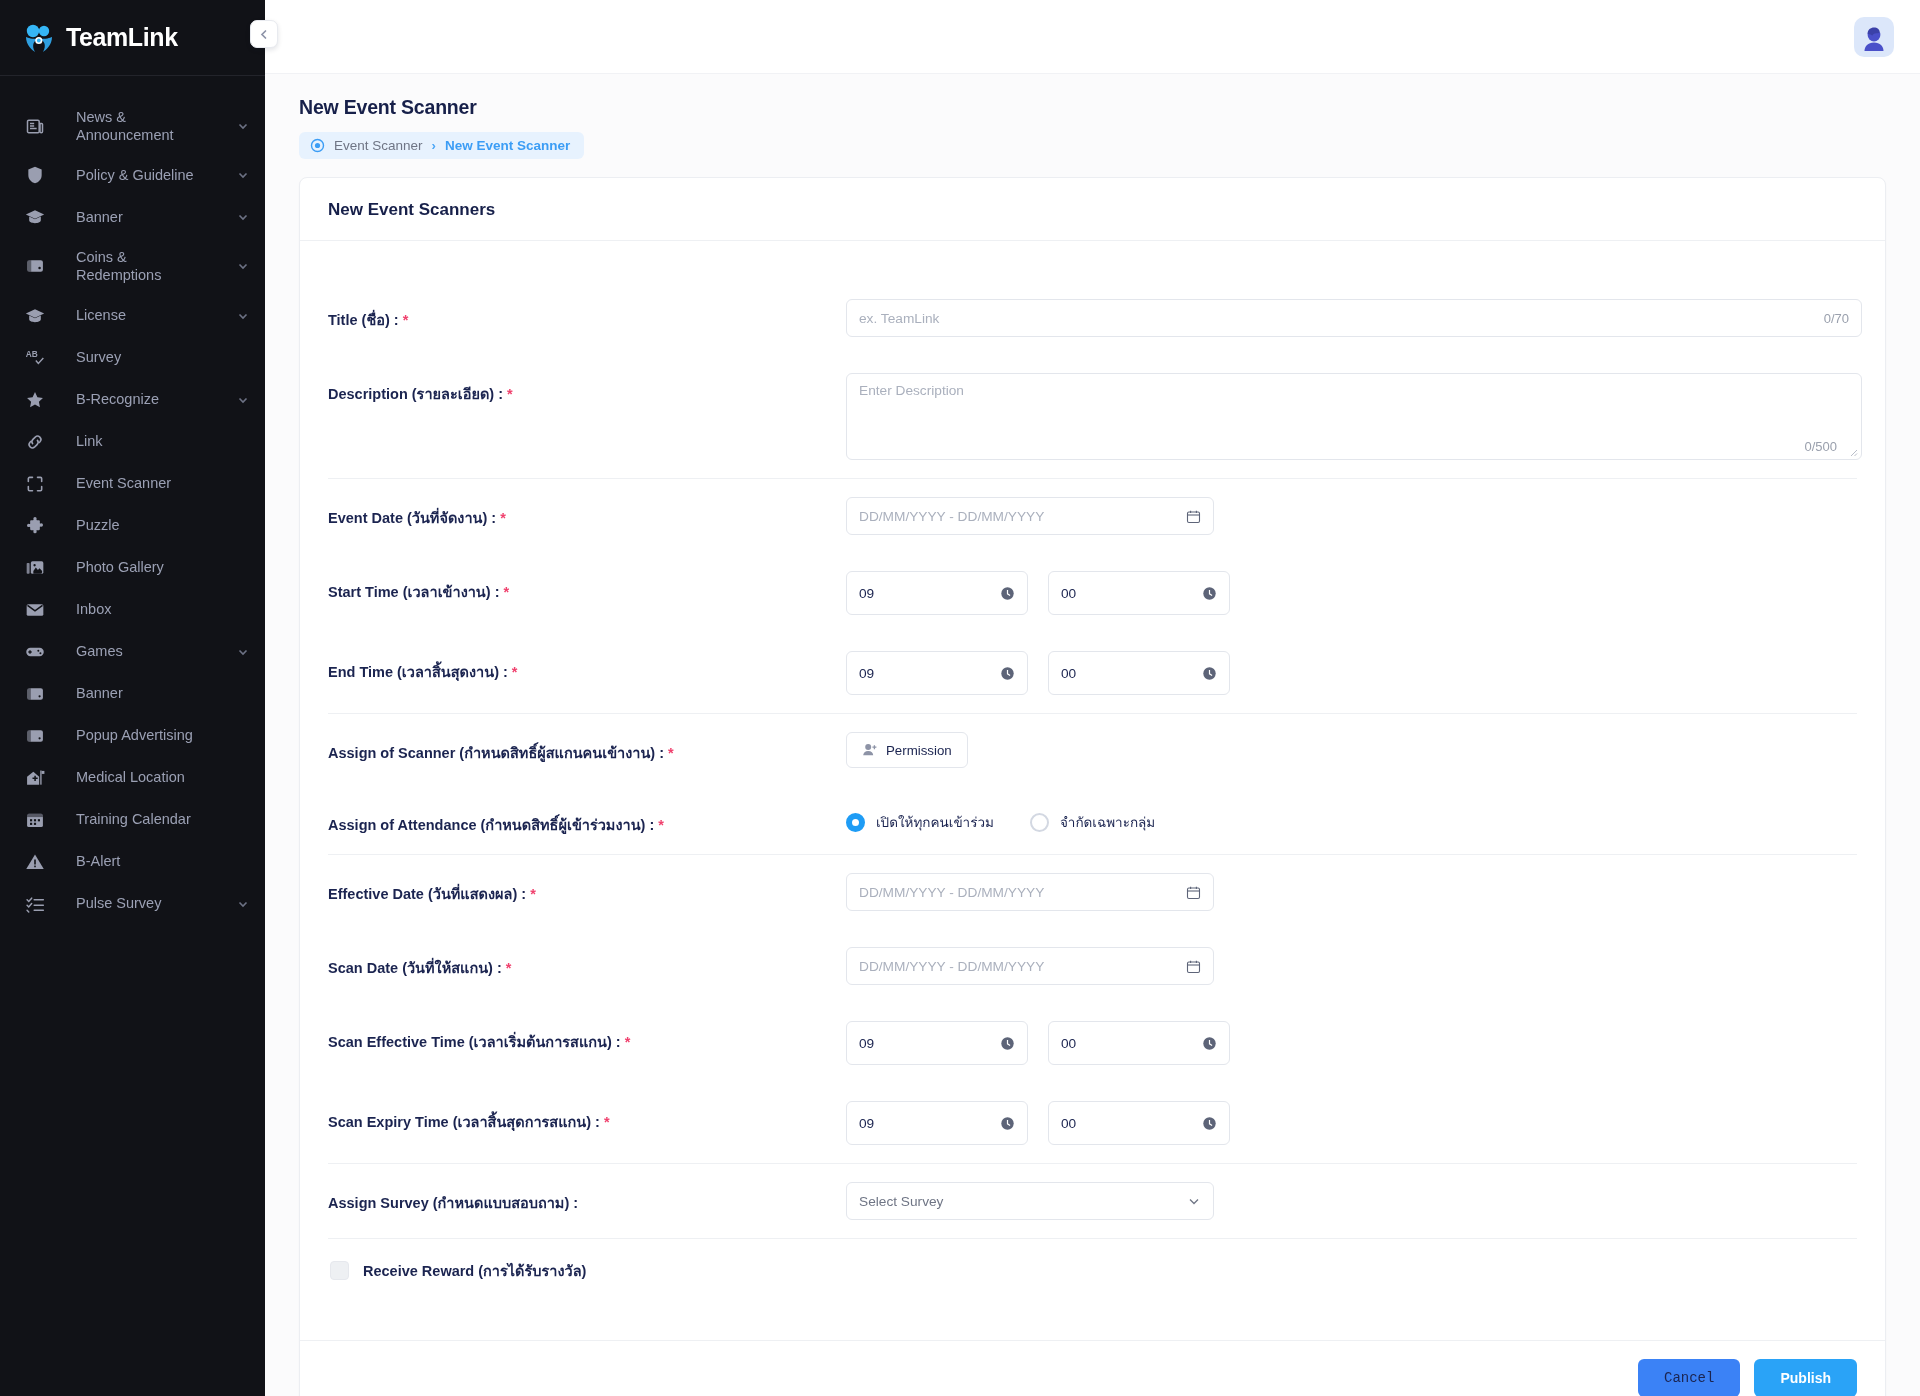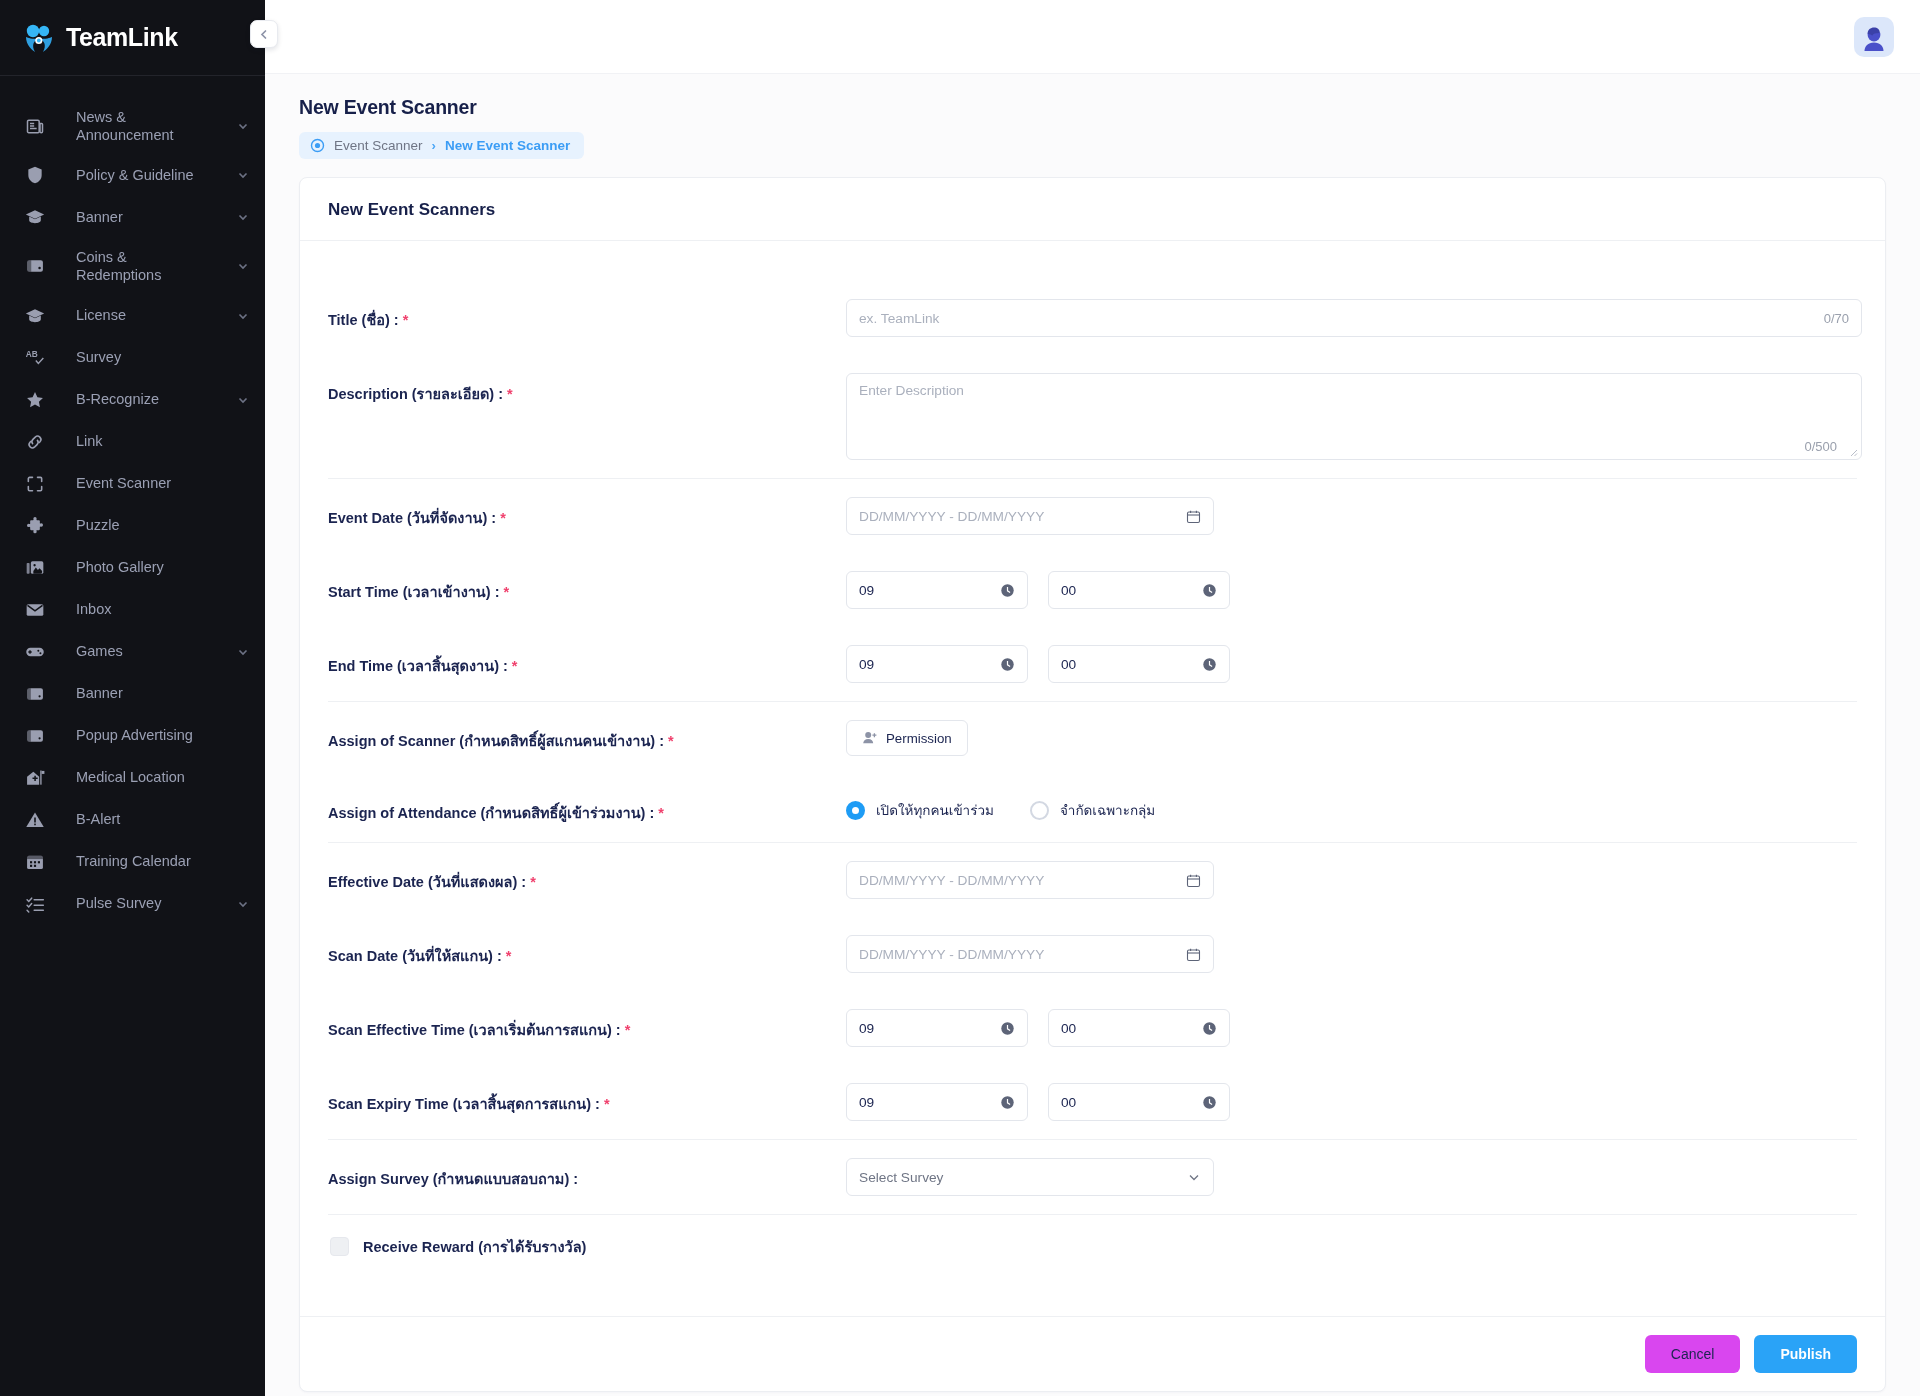--- a/index.html
+++ b/index.html
@@ -143,21 +143,21 @@
   .date-input {
     width: 368px; height: 38px; border: 1px solid #e3e6ec; border-radius: 6px;
     background: #fff; display: flex; align-items: center;
     justify-content: space-between; padding: 0 12px;
     font-size: 13.7px; color: #aab0bd; cursor: pointer;
   }
   .cal-ico { width: 15px; height: 15px; color: #5d6478; }
   .cal-ico svg { width: 15px; height: 15px; display: block; }
 
   .time-input {
-    width: 182px; height: 38px; border: 1px solid #e3e6ec; border-radius: 6px;
+    width: 182px; height: 44px; border: 1px solid #e3e6ec; border-radius: 6px;
     background: #fff; display: flex; align-items: center;
     justify-content: space-between; padding: 0 12px;
     font-size: 13.7px; color: #1b2450; cursor: pointer;
   }
   .clock-ico { width: 15px; height: 15px; color: #5d6478; }
   .clock-ico svg { width: 15px; height: 15px; display: block; }
 
   .perm-btn {
     height: 36px; border: 1px solid #e3e6ec; border-radius: 6px; background: #fff;
     display: inline-flex; align-items: center; gap: 8px; padding: 0 15px;
@@ -195,21 +195,21 @@
   .check-label { font-size: 14.5px; font-weight: bold; color: #1b2450; }
 
   .card-foot {
     border-top: 1px solid #eef0f3; padding: 18px 28px;
     display: flex; justify-content: flex-end; gap: 14px;
   }
   .btn {
     height: 38px; border-radius: 6px; border: none; cursor: pointer;
     font-size: 14px; padding: 0 26px; font-family: inherit;
   }
-  .btn-cancel { background: #d946ef; color: #1b2450; }
+  .btn-cancel { background: #3b82f6; color: #1b2450; font-family: Liberation Mono, monospace; }
   .btn-publish { background: #2aa3f7; color: #ffffff; font-weight: bold; }
 
   .footer {
     padding: 26px 0 0 34px; font-size: 13.5px; color: #6f7585;
   }
   .footer .yr { color: #9aa0ad; }
 </style>
 </head>
 <body>
 
@@ -432,41 +432,41 @@
               <rect x="18.3" y="3" width="1.6" height="17"></rect>
               <path d="M19.9 3.5 h3.4 v3.6 h-3.4 z"></path>
             </svg>
           </span>
         <span class="nav-label">Medical Location</span>
       </div>
 
       <div class="nav-item">
         <span class="nav-ico">
             <svg viewBox="0 0 24 24" fill="currentColor">
-              <path d="M12 3 L22.5 20.5 H1.5 Z"></path>
-              <rect x="11.05" y="9" width="1.9" height="6" fill="#111217"></rect>
-              <rect x="11.05" y="16.3" width="1.9" height="2" fill="#111217"></rect>
-            </svg>
-          </span>
-        <span class="nav-label">B-Alert</span>
-      </div>
-
-      <div class="nav-item">
-        <span class="nav-ico">
-            <svg viewBox="0 0 24 24" fill="currentColor">
               <rect x="2.5" y="4.5" width="19" height="16" rx="2"></rect>
               <rect x="2.5" y="4.5" width="19" height="4" fill="#111217" opacity=".5"></rect>
               <rect x="6" y="11" width="2.6" height="2.6" fill="#111217"></rect>
               <rect x="10.7" y="11" width="2.6" height="2.6" fill="#111217"></rect>
               <rect x="15.4" y="11" width="2.6" height="2.6" fill="#111217"></rect>
               <rect x="6" y="15.3" width="2.6" height="2.6" fill="#111217"></rect>
               <rect x="10.7" y="15.3" width="2.6" height="2.6" fill="#111217"></rect>
             </svg>
           </span>
         <span class="nav-label">Training Calendar</span>
+      </div>
+
+      <div class="nav-item">
+        <span class="nav-ico">
+            <svg viewBox="0 0 24 24" fill="currentColor">
+              <path d="M12 3 L22.5 20.5 H1.5 Z"></path>
+              <rect x="11.05" y="9" width="1.9" height="6" fill="#111217"></rect>
+              <rect x="11.05" y="16.3" width="1.9" height="2" fill="#111217"></rect>
+            </svg>
+          </span>
+        <span class="nav-label">B-Alert</span>
       </div>
 
       <div class="nav-item">
         <span class="nav-ico">
             <svg viewBox="0 0 24 24" fill="none" stroke="currentColor" stroke-width="1.8" stroke-linecap="round">
               <path d="M2.5 7 l2 2 3.5-4"></path>
               <path d="M2.5 13.5 l2 2 3.5-4"></path>
               <path d="M2.5 19.5 l2 2"></path>
               <path d="M11 7h11M11 13.5h11M11 19.5h11"></path>
             </svg>

